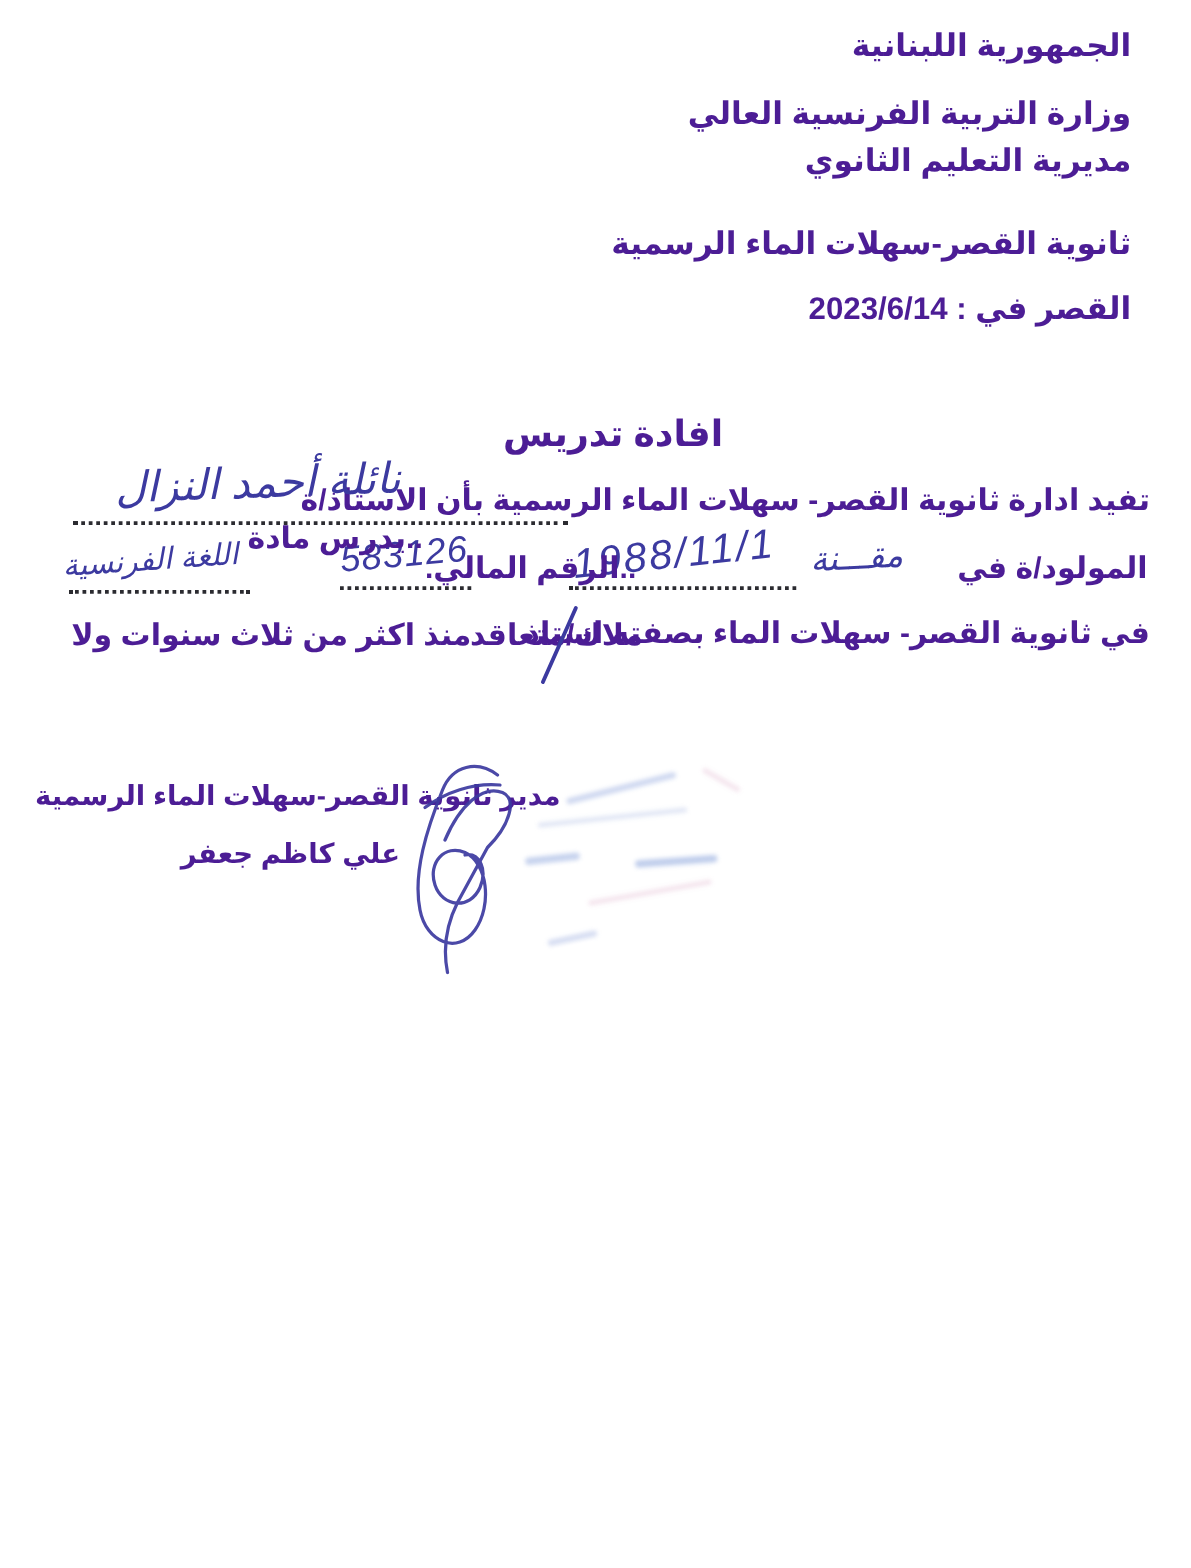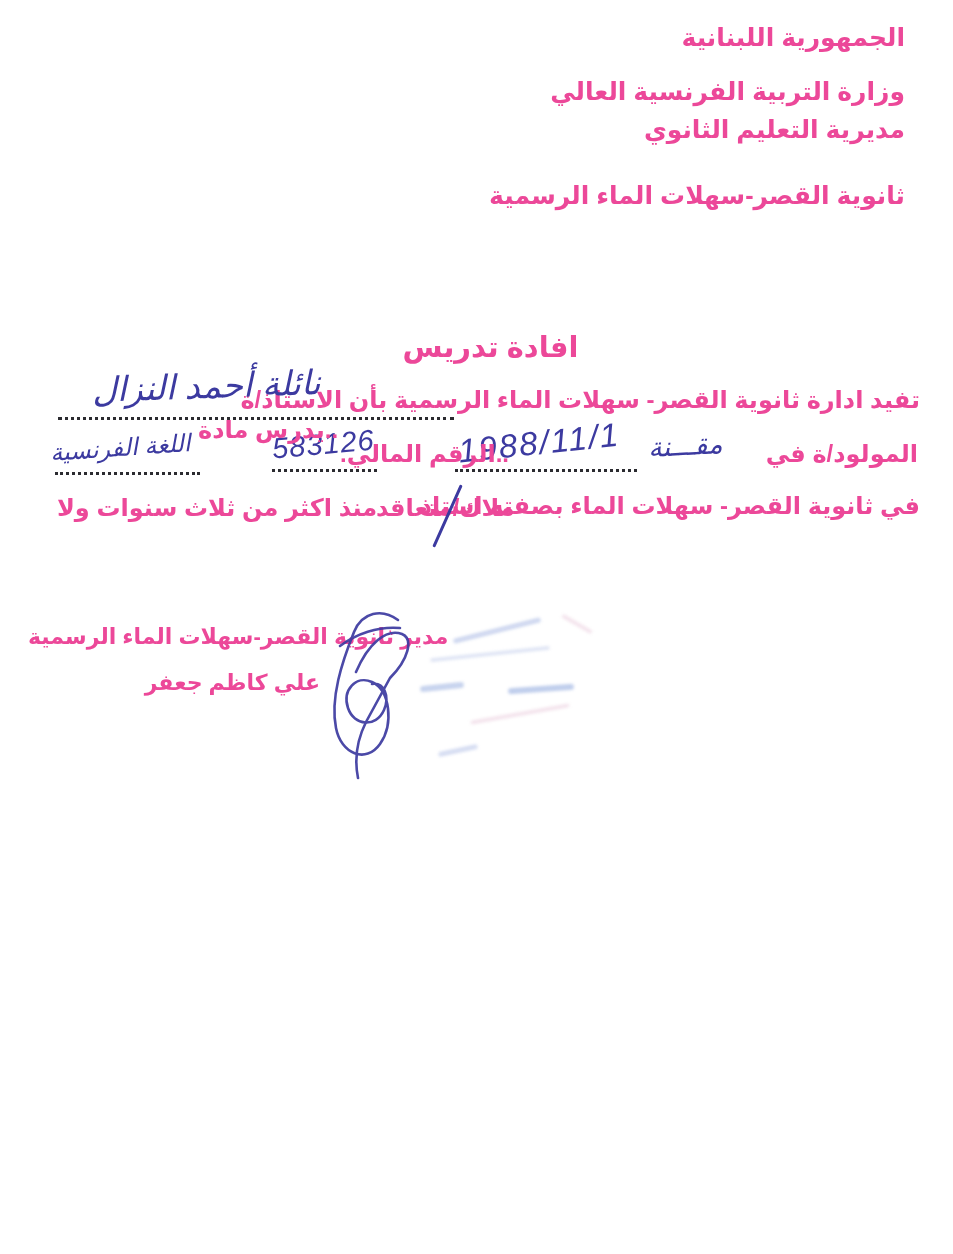--- a/index.html
+++ b/index.html
@@ -12,21 +12,21 @@
     width:953px;height:1254px;
     background:#ffffff;
     overflow:hidden;
     margin:0 auto;
     color:#26262b;
   }
   .abs{position:absolute;white-space:nowrap;}
   .rtl{direction:rtl;unicode-bidi:embed;}
   .printed{
     font-weight:700;
-    color:#ec4899;
+    color:#4c1d95;
     letter-spacing:.2px;
   }
   .header-line{font-size:25px;line-height:30px;}
   .doc-title{font-size:29px;font-weight:800;}
   .body-line{font-size:24px;}
   .hand{
     color:#3c3aa0;
     font-weight:400;
     font-style:italic;
     letter-spacing:1px;
@@ -50,20 +50,21 @@
 </style>
 </head>
 <body>
 
 <div class="page">
 
   <div class="abs rtl printed header-line" style="top:22px;right:48px;">الجمهورية اللبنانية</div>
   <div class="abs rtl printed header-line" style="top:76px;right:48px;">وزارة التربية الفرنسية العالي</div>
   <div class="abs rtl printed header-line" style="top:114px;right:48px;">مديرية التعليم الثانوي</div>
   <div class="abs rtl printed header-line" style="top:180px;right:48px;">ثانوية القصر-سهلات الماء الرسمية</div>
+  <div class="abs rtl printed header-line" style="top:232px;right:48px;">القصر في : 2023/6/14</div>
 
   <div class="abs rtl printed doc-title" style="top:330px;left:0;width:953px;text-align:center;transform:translateX(14px);">افادة تدريس</div>
 
   <div class="abs rtl printed body-line" style="top:386px;right:33px;margin-left:32px;">تفيد ادارة ثانوية القصر- سهلات الماء الرسمية بأن الاستاذ/ة</div>
   <div class="abs dots-leader" style="top:416px;left:58px;width:396px;"></div>
   <div class="abs rtl hand" style="top:366px;left:92px;font-size:34px;transform:rotate(-2deg);">نائلة أحمد النزال</div>
 
   <div class="abs rtl printed body-line" style="top:440px;right:35px;">المولود/ة في</div>
   <div class="abs rtl hand" style="top:430px;left:648px;font-size:27px;transform:rotate(-3deg);">مقـــنة</div>
   <div class="abs dots-leader" style="top:468px;left:455px;width:182px;"></div>

